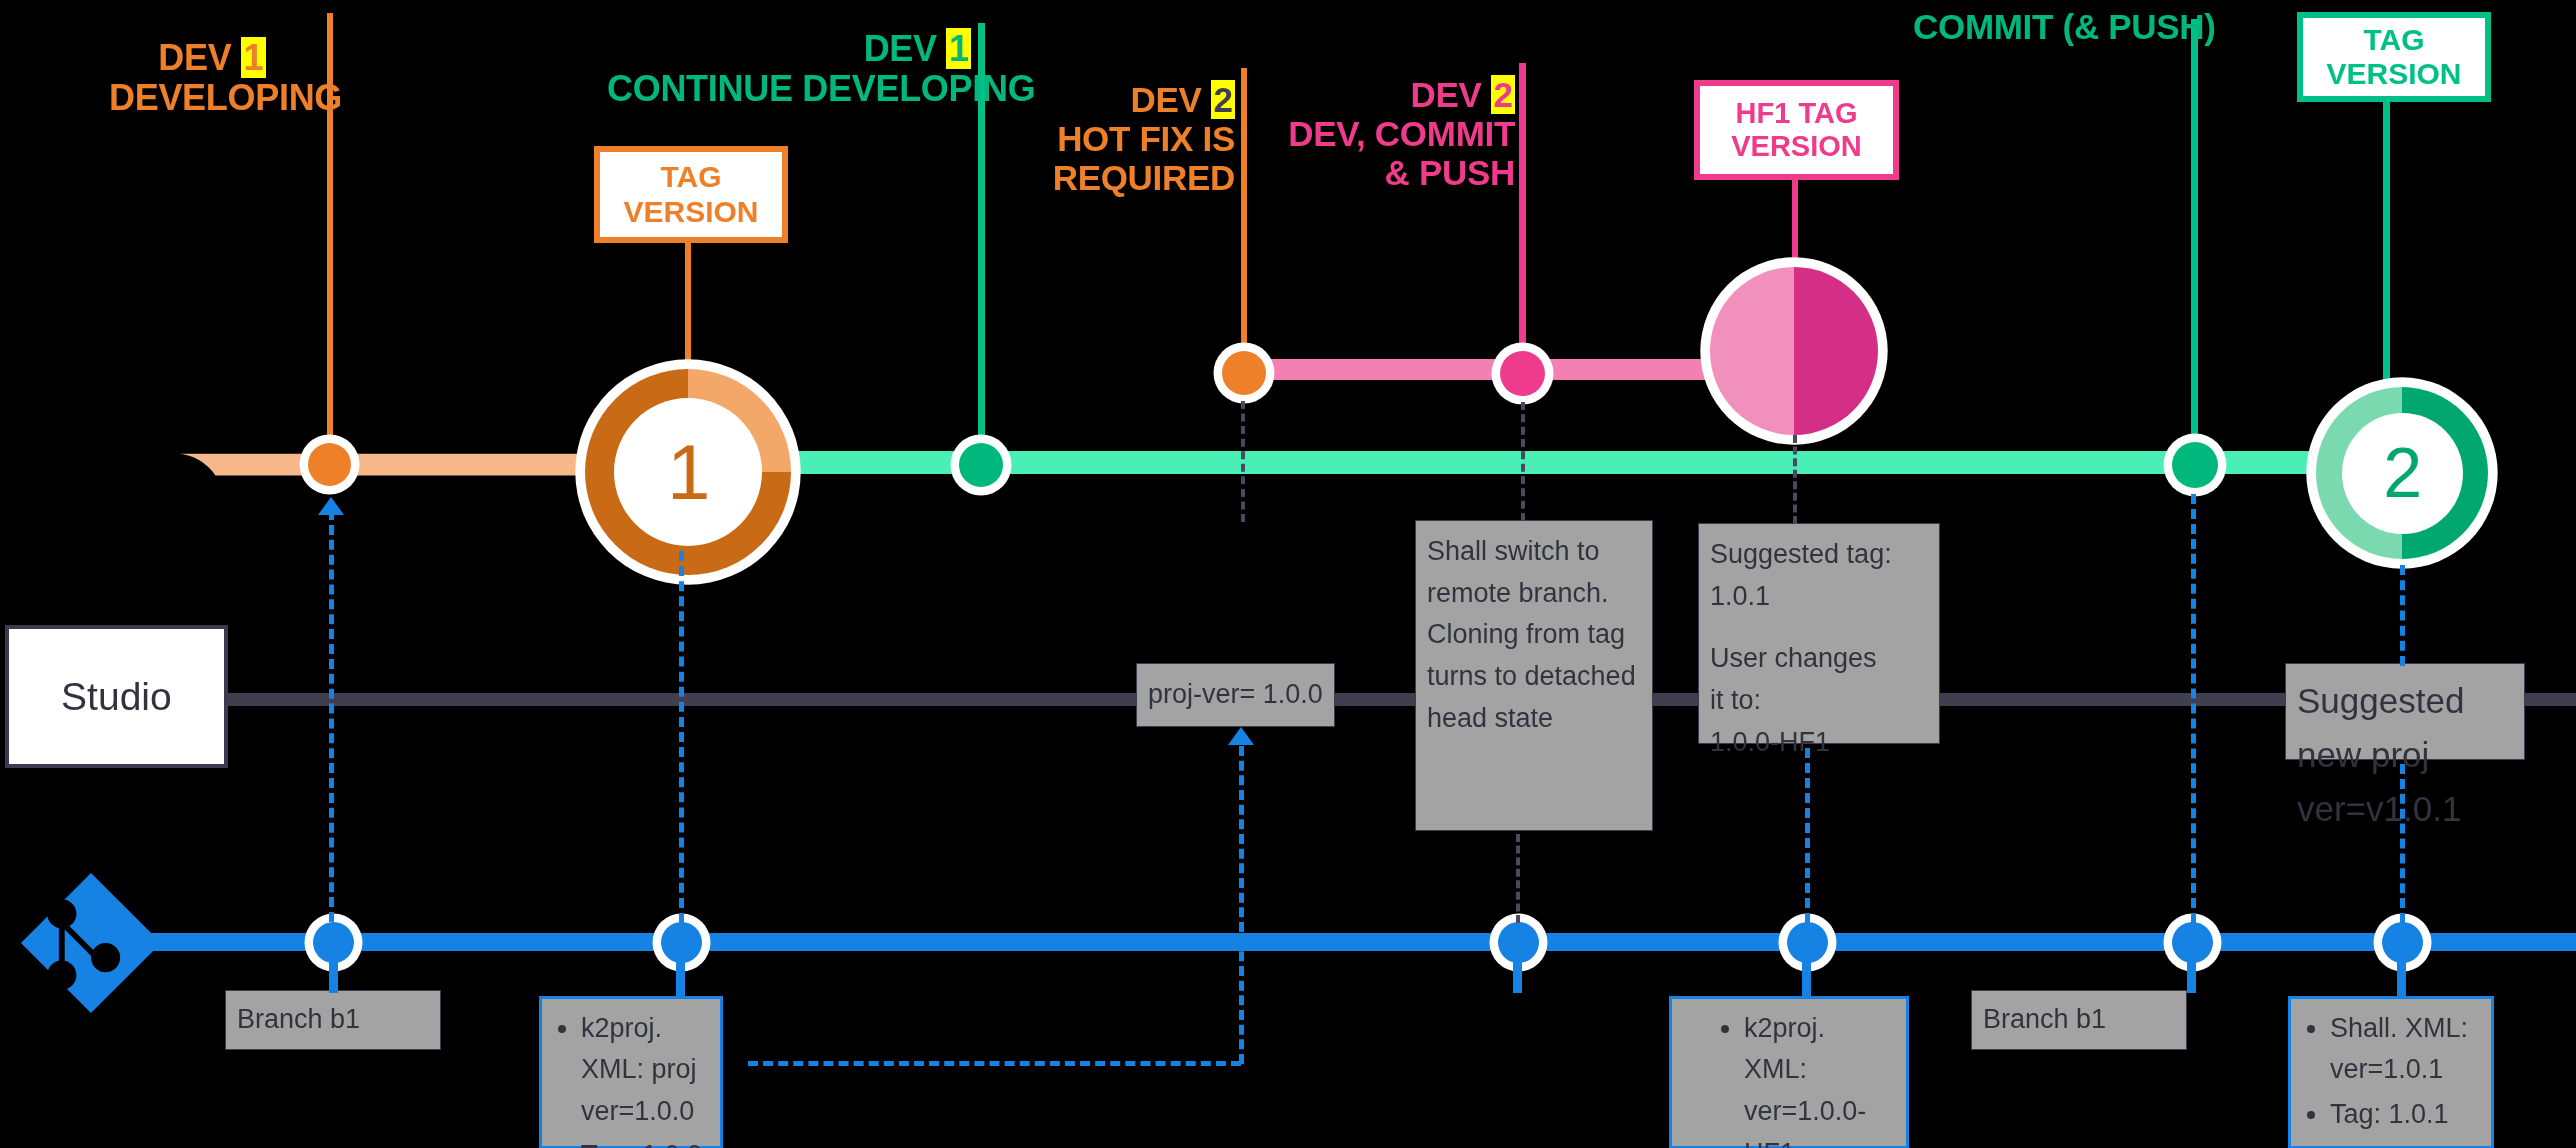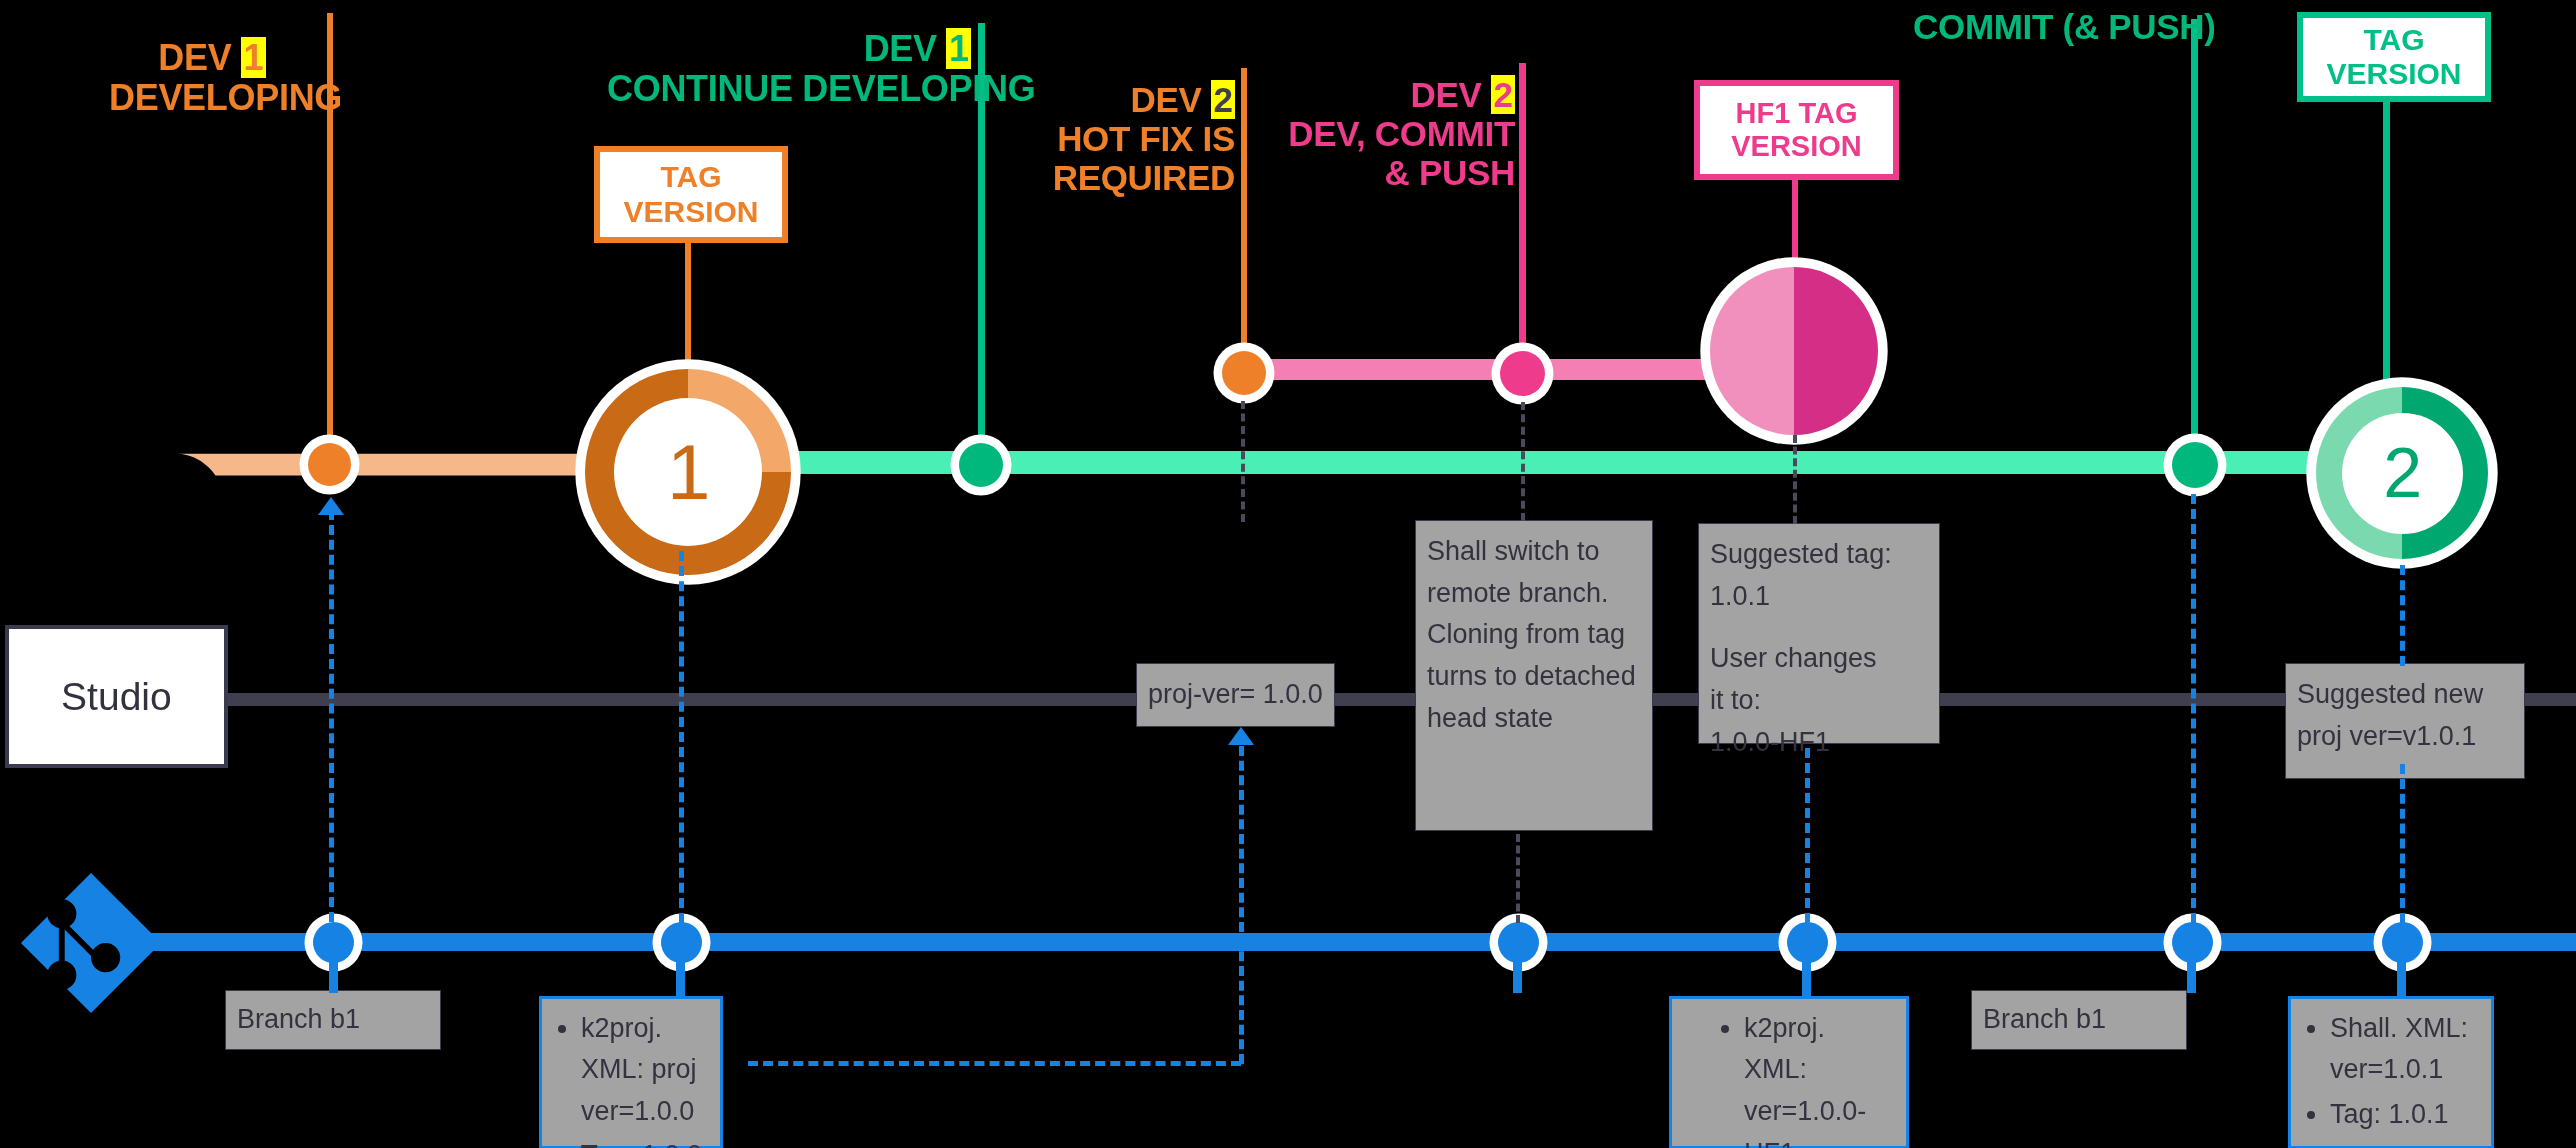--- a/index.html
+++ b/index.html
@@ -187,21 +187,21 @@
 
   <div class="infobox" style="left:1698px;top:523px;width:242px;height:221px;font-size:27px;">
     <div>Suggested tag:</div>
     <div>1.0.1</div>
     <div style="height:20.6px;"></div>
     <div>User changes</div>
     <div>it to:</div>
     <div>1.0.0-HF1</div>
   </div>
 
-  <div class="infobox" style="left:2285px;top:663px;width:240px;height:116px;font-size:27px;">
+  <div class="infobox" style="left:2285px;top:663px;width:240px;height:97px;font-size:35px;">
     <span>Suggested new proj ver=v1.0.1</span>
   </div>
 
   <svg class="gitlogo" style="left:18px;top:870px;" width="146" height="146" viewBox="0 0 100 100">
     <path d="M50 2 L98 50 L50 98 L2 50 Z" fill="#1683E4"></path>
     <g stroke="#000" stroke-width="4" fill="#000">
       <line x1="30" y1="70" x2="30" y2="30"></line>
       <line x1="30" y1="36" x2="58" y2="64"></line>
       <circle cx="30" cy="72" r="8"></circle>
       <circle cx="30" cy="30" r="8"></circle>

